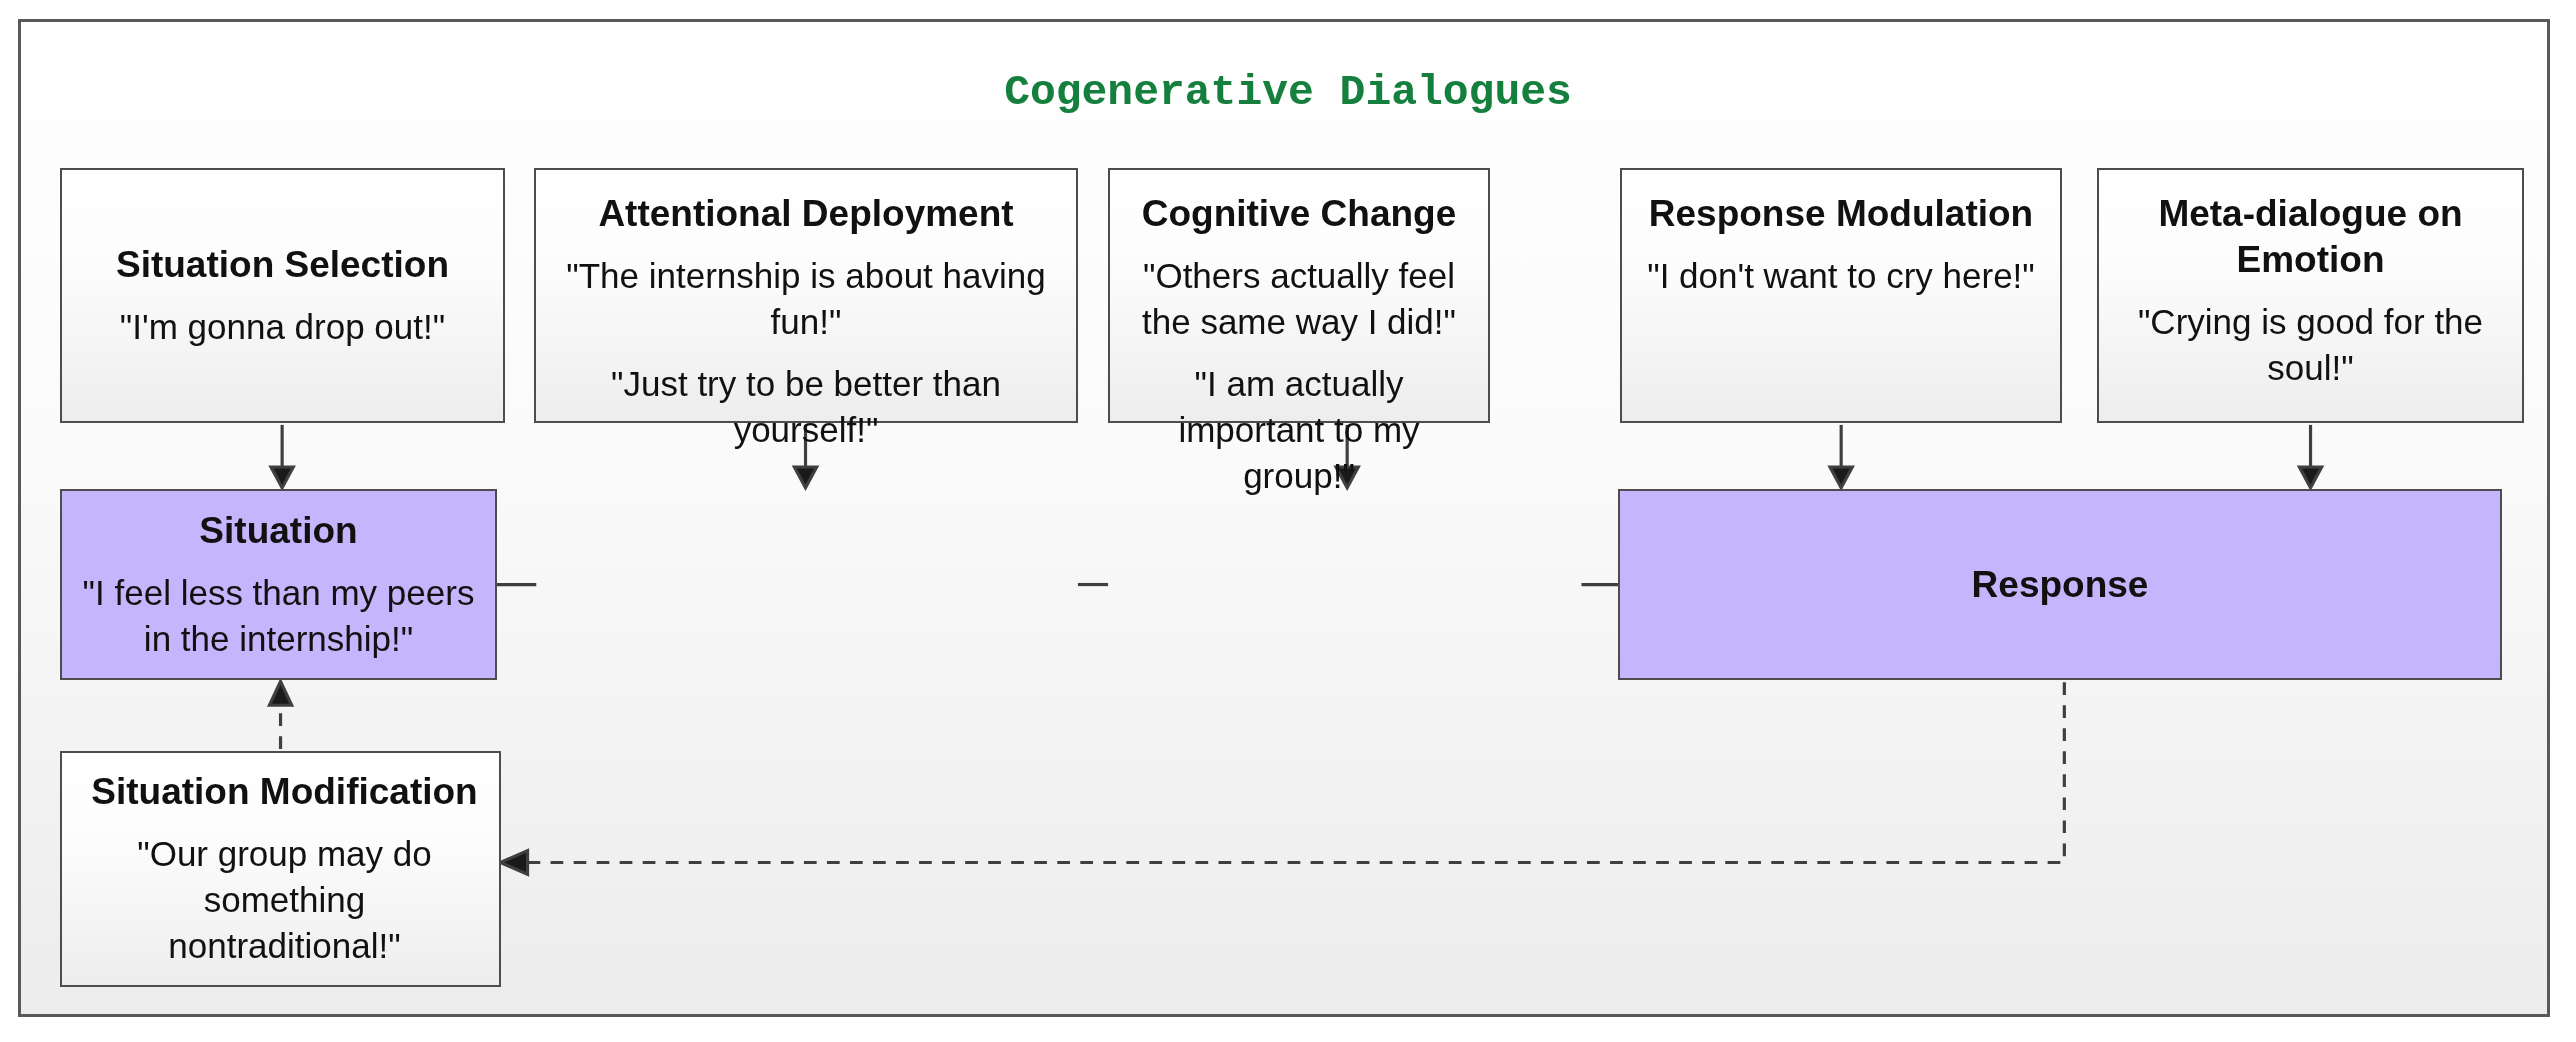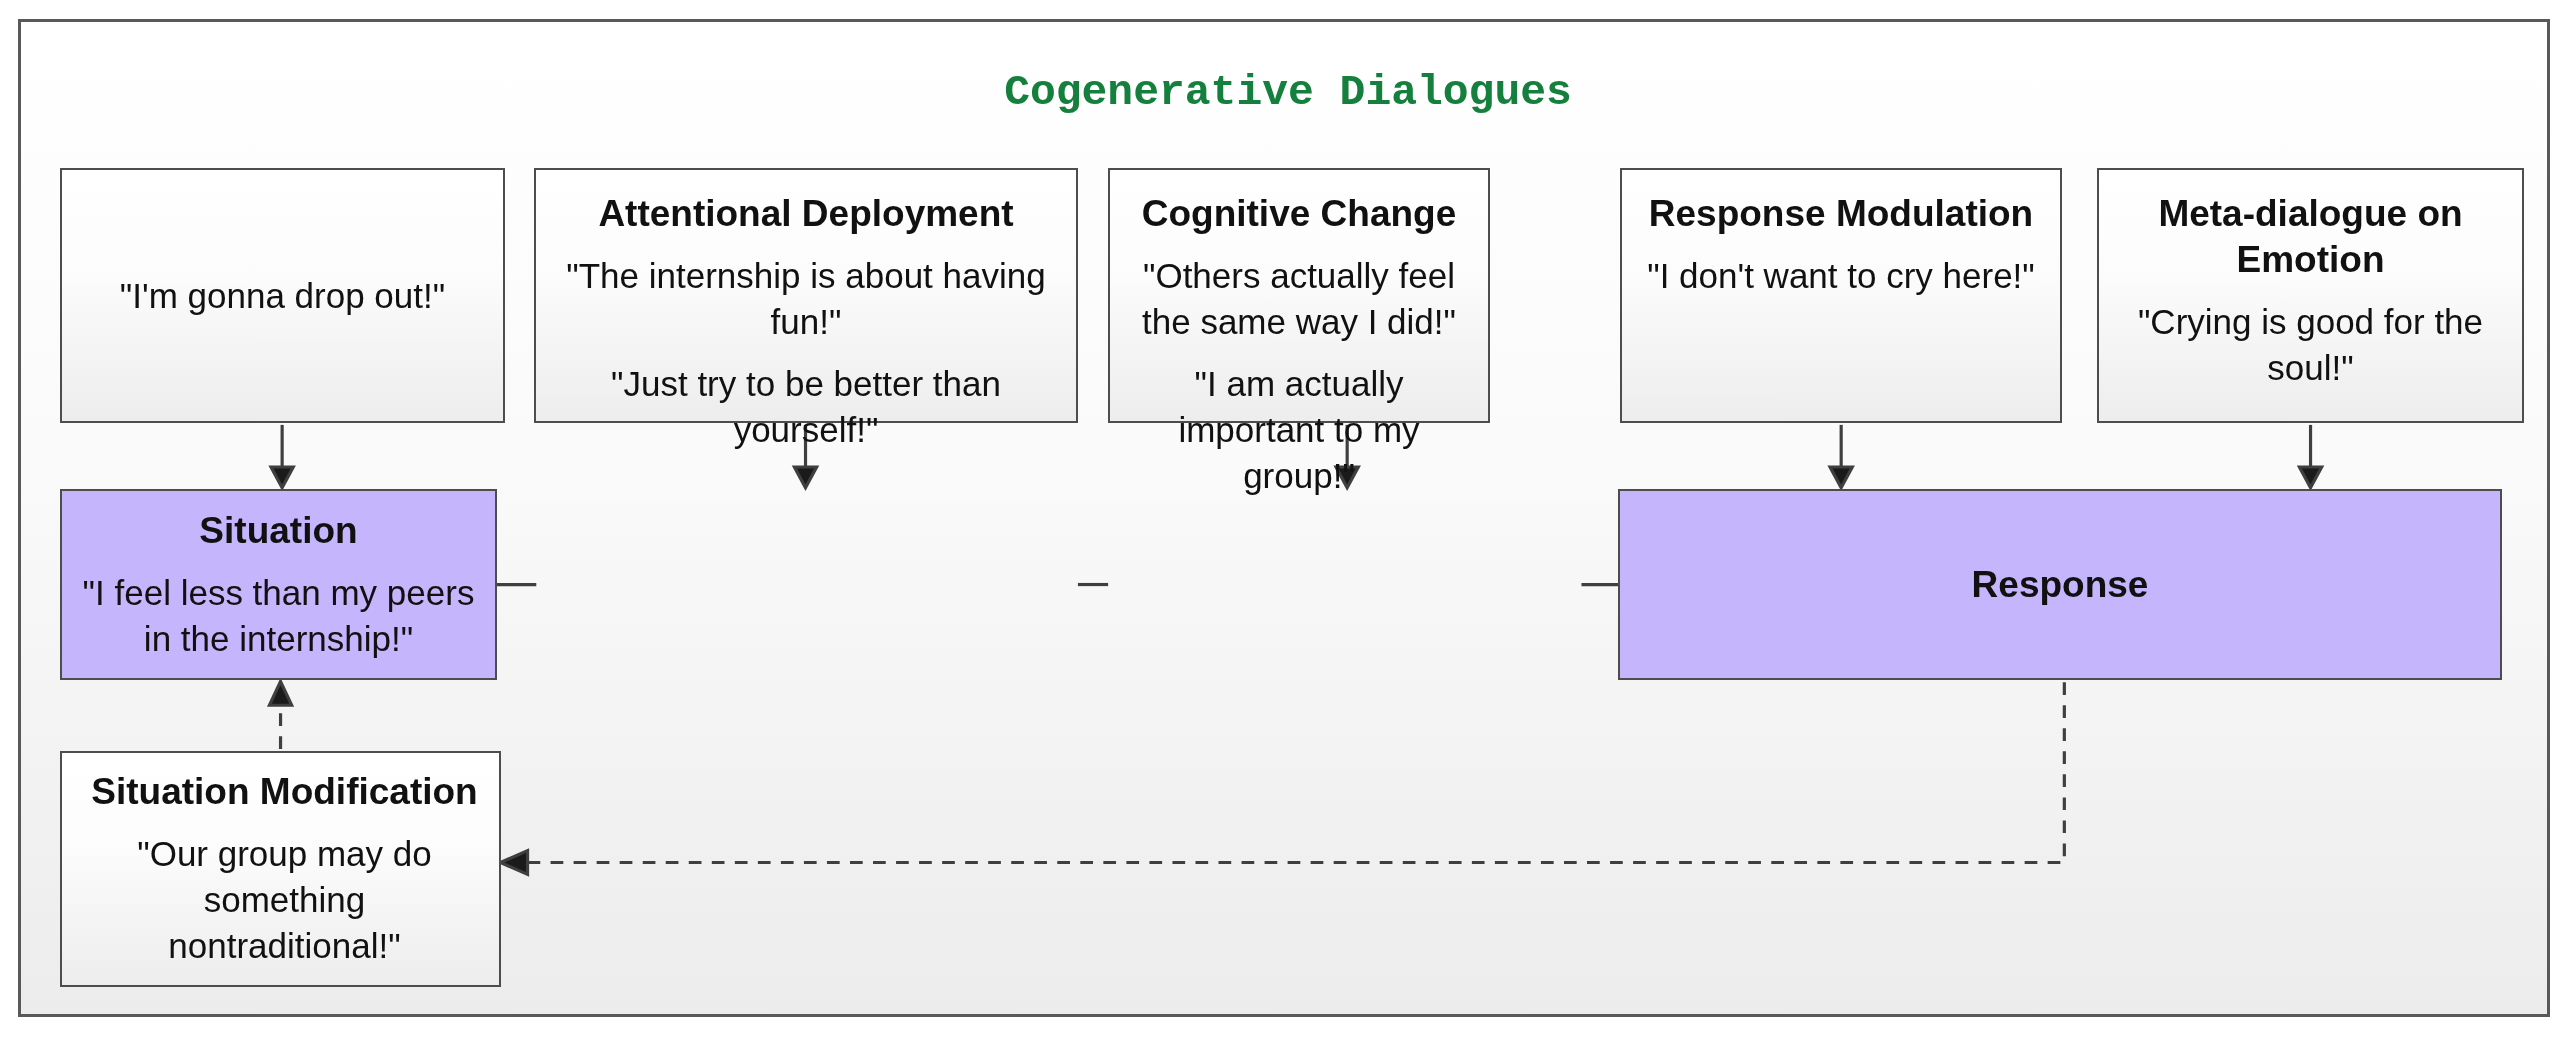--- a/index.html
+++ b/index.html
@@ -108,20 +108,21 @@
       <polygon points="353,858 339,888 367,888"></polygon>
     </g>
 
     <g stroke="#3f3f3f" stroke-width="4" fill="#1a1a1a">
       <path d="M 2599,859 L 2599,1086 L 664,1086" fill="none" stroke-dasharray="16 13"></path>
       <polygon points="630,1086 664,1071 664,1101"></polygon>
     </g>
   </svg>
 
   <div class="box grad center-v b-sel">
+    <div class="box-title">Situation Selection</div>
     <div class="box-quote">"I'm gonna drop out!"</div>
   </div>
 
   <div class="box grad b-att">
     <div class="box-title">Attentional Deployment</div>
     <div class="box-quote">"The internship is about having fun!"</div>
     <div class="box-quote">"Just try to be better than yourself!"</div>
   </div>
 
   <div class="box grad b-cog">

